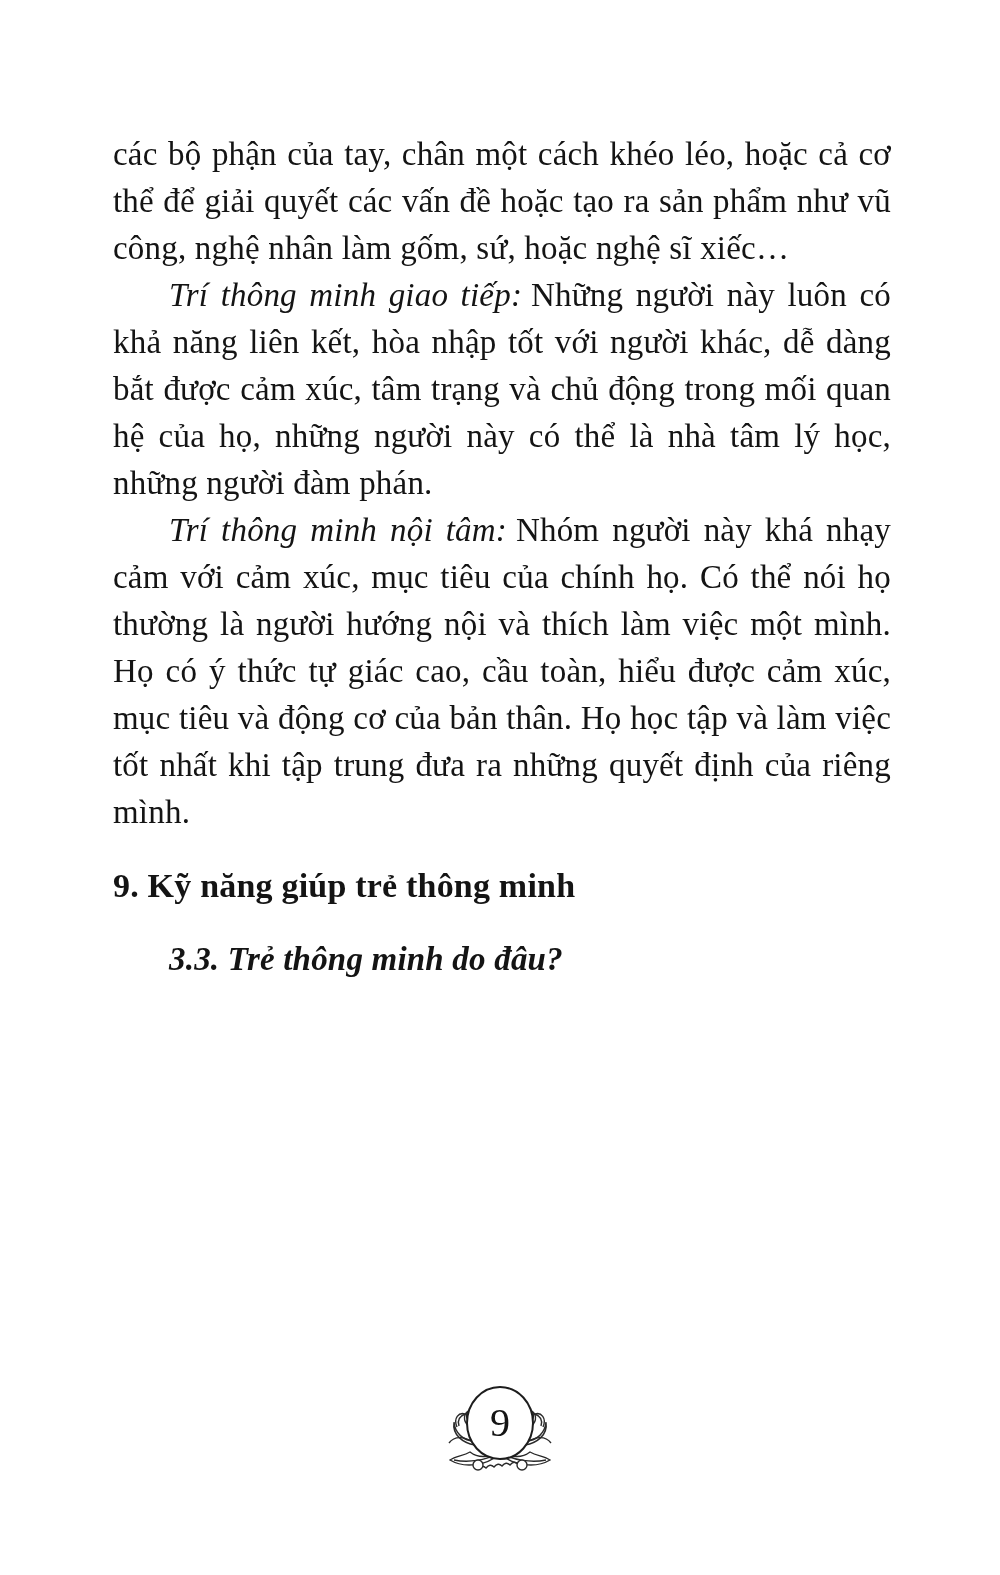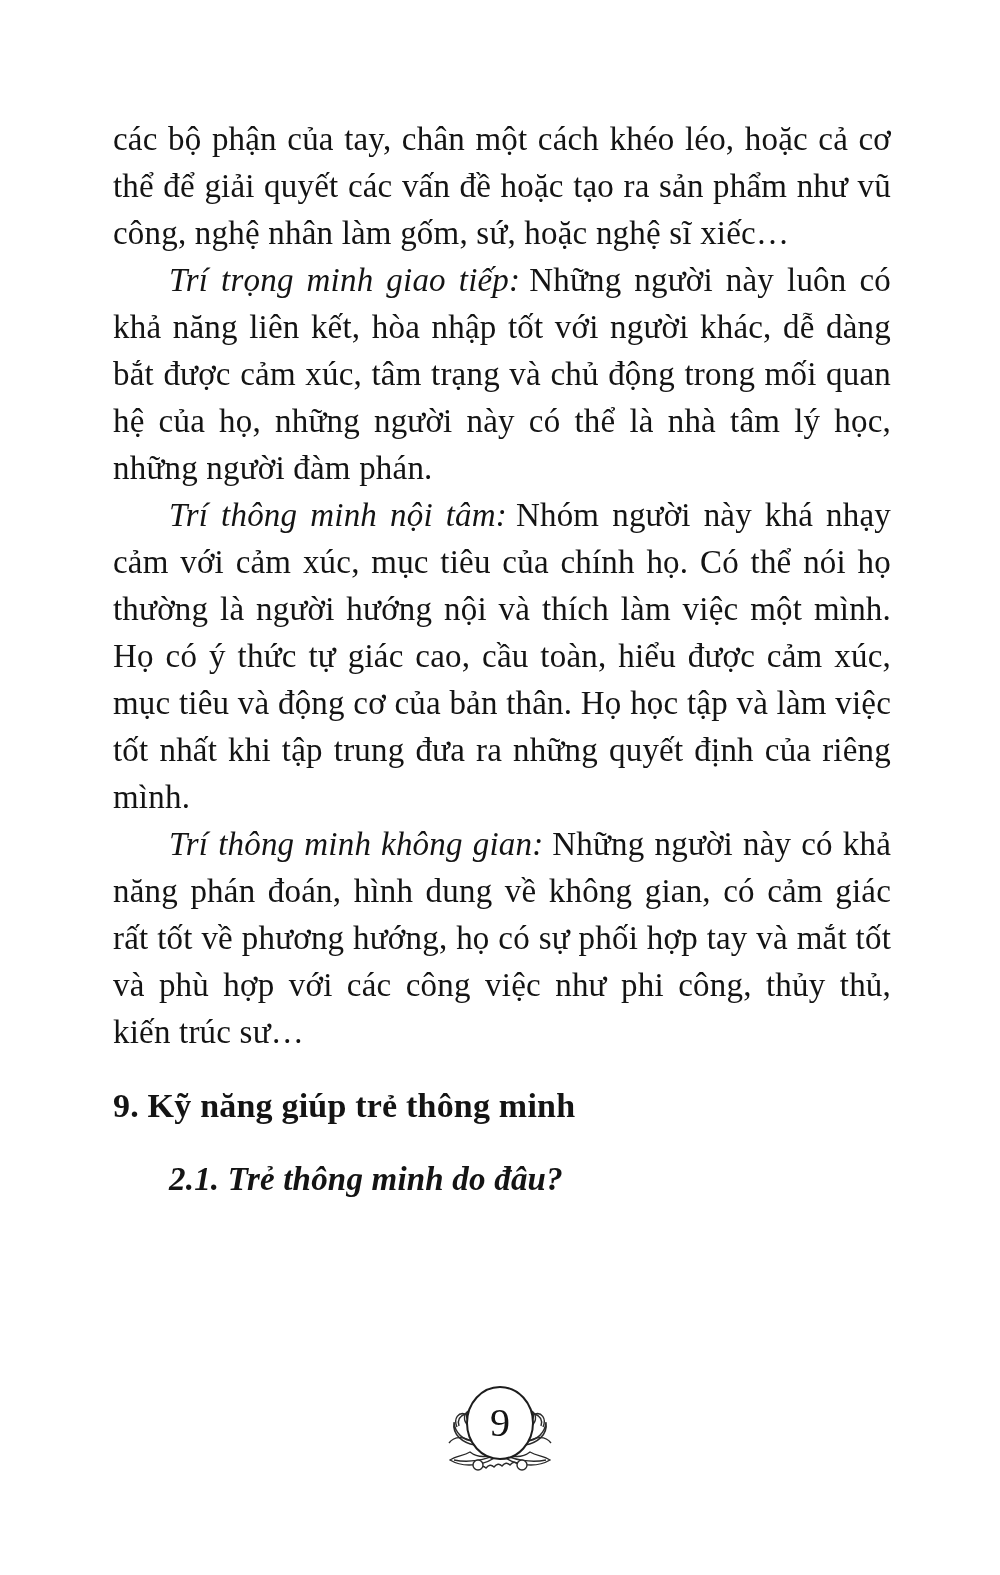--- a/index.html
+++ b/index.html
@@ -10,21 +10,21 @@
   }
   .page {
     position: relative;
     width: 1000px; height: 1575px;
     background: #ffffff;
     color: #141414;
     overflow: hidden;
   }
   .content {
     position: absolute;
-    left: 113px; top: 116px;
+    left: 113px; top: 131px;
     width: 778px;
     font-family: Liberation Serif, serif;
   }
   p.body-para {
     margin: 0;
     font-size: 33px;
     line-height: 47px;
     text-align: justify;
     letter-spacing: 0.2px;
   }
@@ -68,29 +68,28 @@
   }
 </style>
 </head>
 <body>
 
 <div class="page">
   <div class="content">
 
     <p class="body-para"><span>các bộ phận của tay, chân một cách khéo léo, hoặc cả cơ thể để giải quyết các vấn đề hoặc tạo ra sản phẩm như vũ công, nghệ nhân làm gốm, sứ, hoặc nghệ sĩ xiếc…</span></p>
 
-    <p class="body-para indent"><em class="para-lead">Trí trọng minh giao tiếp:</em><span>Những người này luôn có khả năng liên kết, hòa nhập tốt với người khác, dễ dàng bắt được cảm xúc, tâm trạng và chủ động trong mối quan hệ của họ, những người này có thể là nhà tâm lý học, những người đàm phán.</span></p>
+    <p class="body-para indent"><em class="para-lead">Trí thông minh giao tiếp:</em><span>Những người này luôn có khả năng liên kết, hòa nhập tốt với người khác, dễ dàng bắt được cảm xúc, tâm trạng và chủ động trong mối quan hệ của họ, những người này có thể là nhà tâm lý học, những người đàm phán.</span></p>
 
     <p class="body-para indent"><em class="para-lead">Trí thông minh nội tâm:</em><span>Nhóm người này khá nhạy cảm với cảm xúc, mục tiêu của chính họ. Có thể nói họ thường là người hướng nội và thích làm việc một mình. Họ có ý thức tự giác cao, cầu toàn, hiểu được cảm xúc, mục tiêu và động cơ của bản thân. Họ học tập và làm việc tốt nhất khi tập trung đưa ra những quyết định của riêng mình.</span></p>
 
-    <p class="body-para indent"><em class="para-lead">Trí thông minh không gian:</em><span>Những người này có khả năng phán đoán, hình dung về không gian, có cảm giác rất tốt về phương hướng, họ có sự phối hợp tay và mắt tốt và phù hợp với các công việc như phi công, thủy thủ, kiến trúc sư…</span></p>
 
     <h2 class="section-heading">9. Kỹ năng giúp trẻ thông minh</h2>
 
-    <h3 class="subsection-heading">2.1. Trẻ thông minh do đâu?</h3>
+    <h3 class="subsection-heading">3.3. Trẻ thông minh do đâu?</h3>
 
   </div>
 
   <div class="ornament-wrap">
     <div class="ornament-box">
       <svg width="118" height="102" viewBox="0 0 118 102" fill="none" xmlns="http://www.w3.org/2000/svg">
 
         <g stroke="#2a2a2a" stroke-width="1.4" fill="none">
           <path d="M34,62 C22,60 11,52 13,39 C14,50 22,58 34,58"></path>
           <path d="M16,44 c-4,-9 2,-15 8,-13 c-5,2 -8,6 -6,12"></path>

